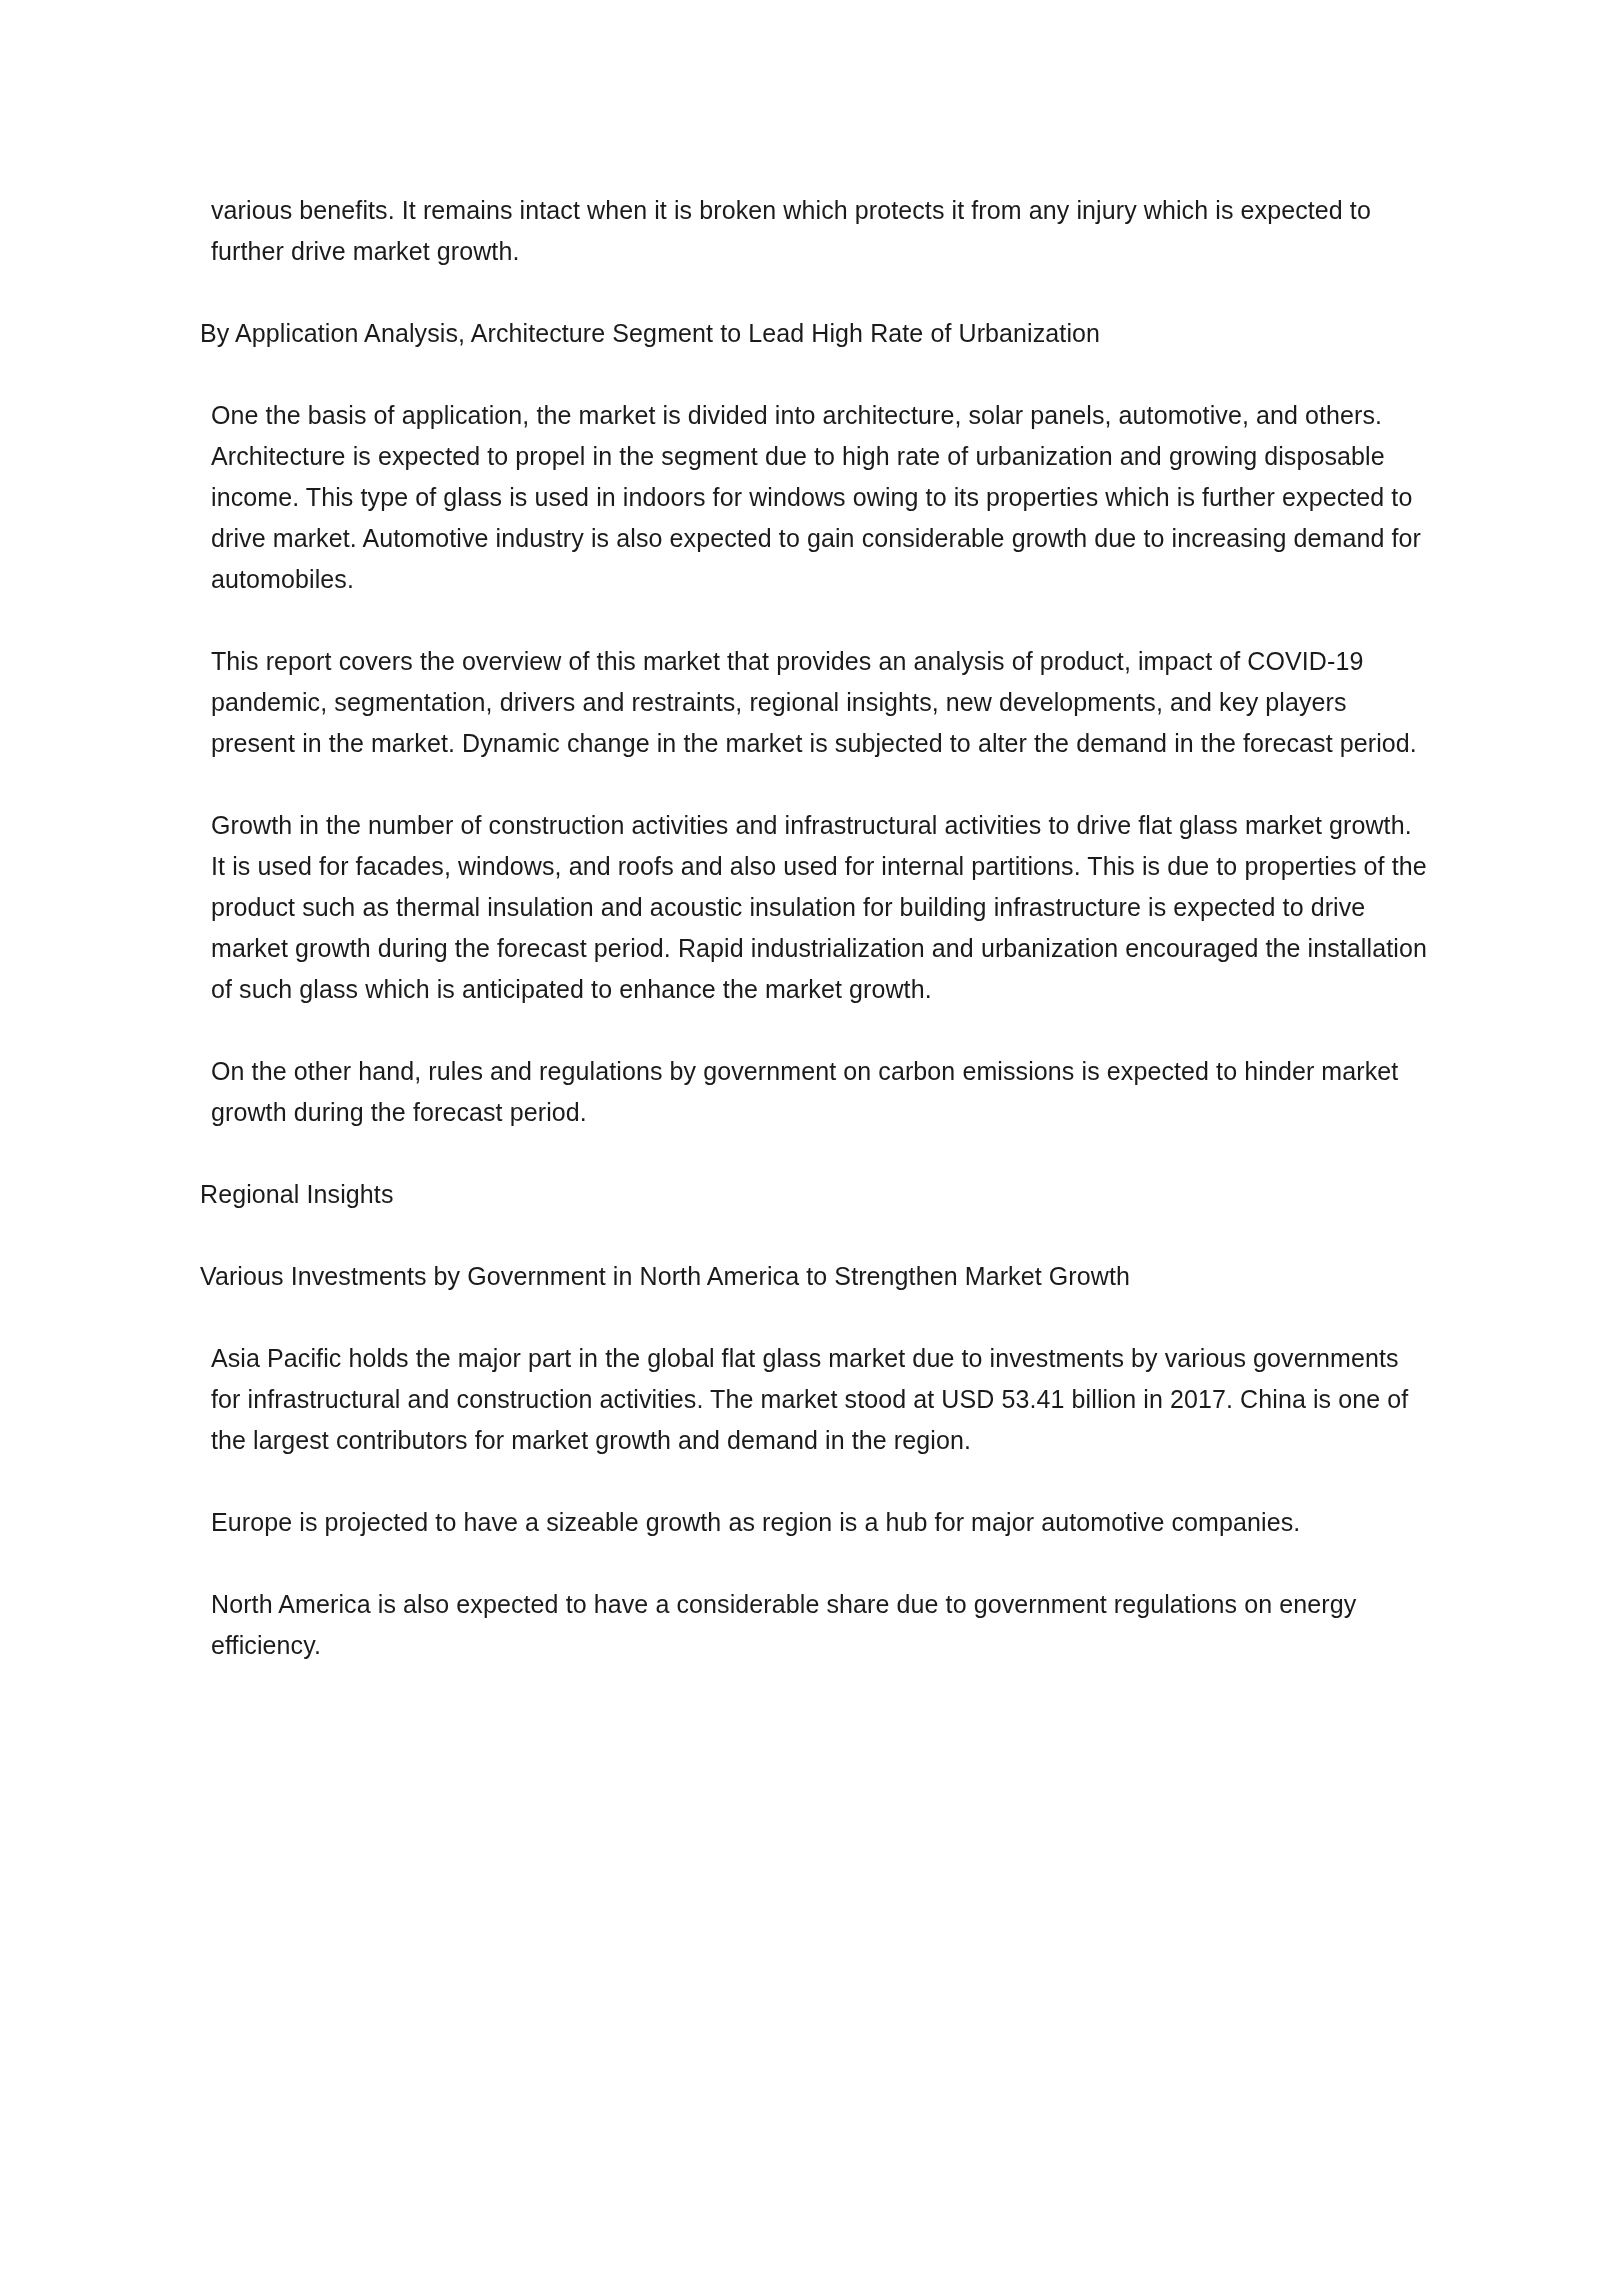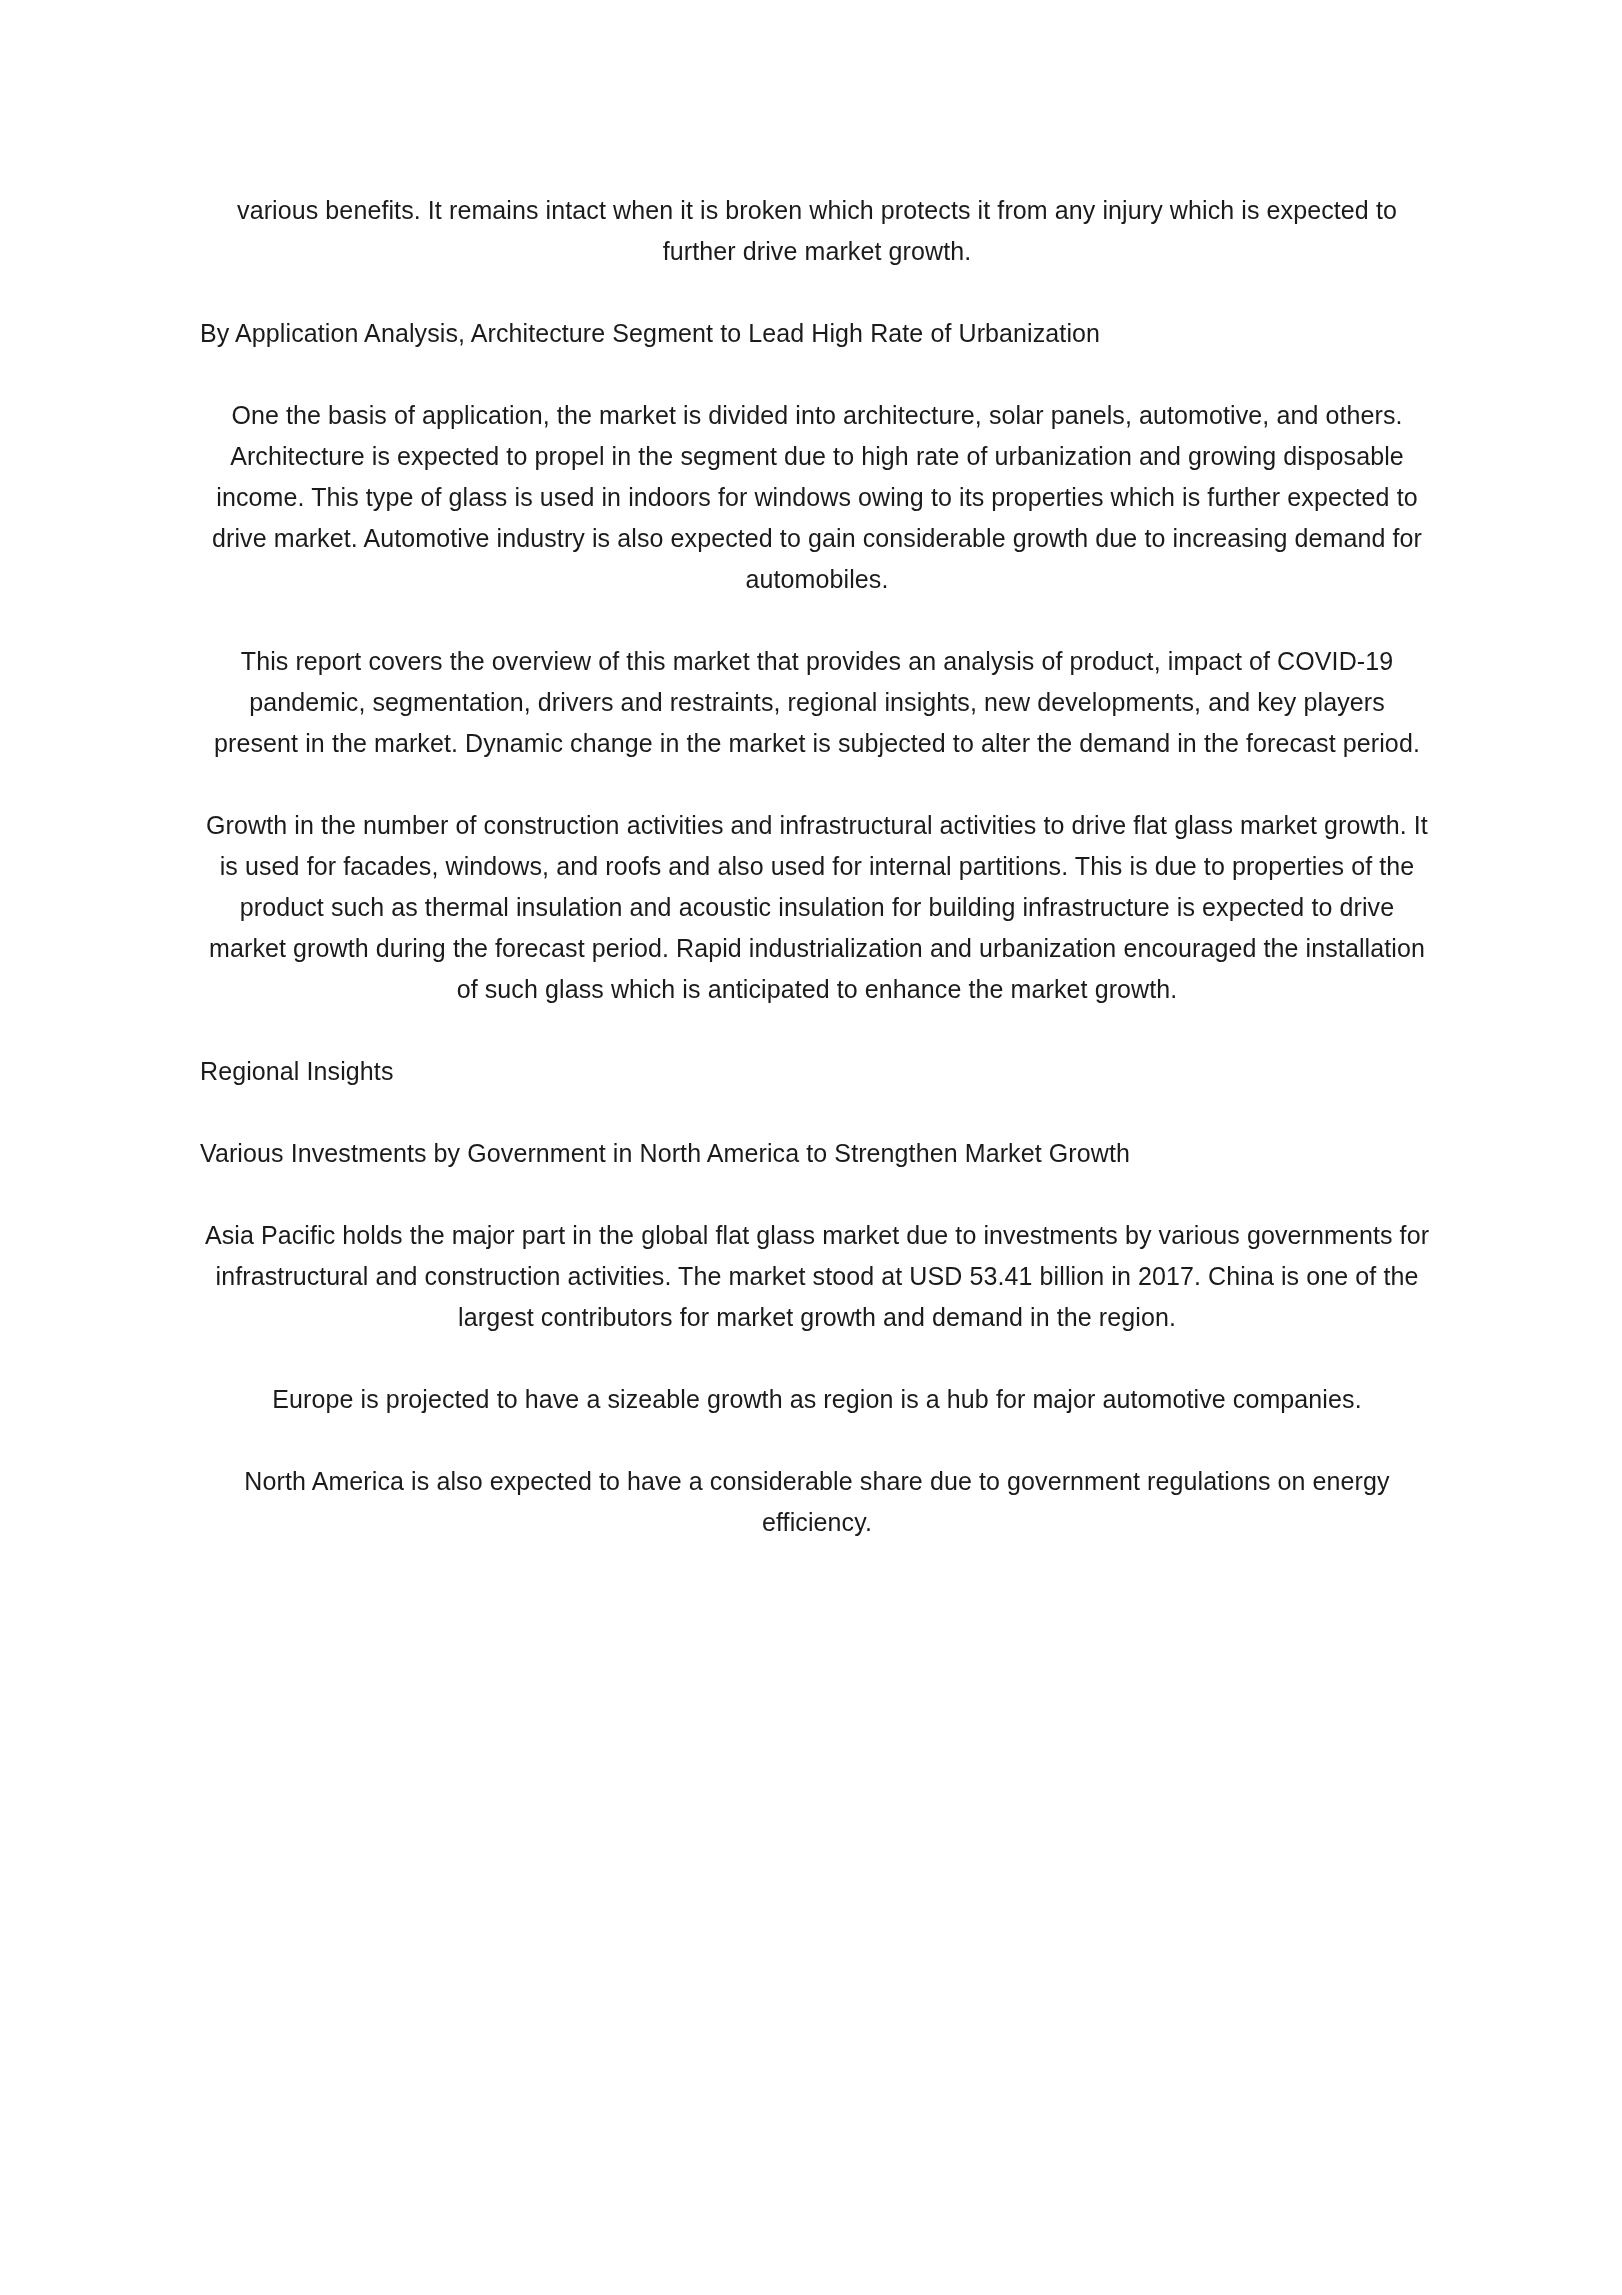--- a/index.html
+++ b/index.html
@@ -25,23 +25,22 @@
   .page-content {
     position: absolute;
     left: 200px;
     top: 190px;
     width: 1230px;
   }
   .para {
     font-size: 25px;
     line-height: 41px;
     font-weight: 400;
-    margin: 0 0 41px 4px;
+    margin: 0 0 41px 11px;
     letter-spacing: 0.1px;
-    text-align: center;
   }
   .heading {
     font-size: 25px;
     line-height: 41px;
     font-weight: 400;
     margin: 0 0 41px 0;
     letter-spacing: 0.1px;
   }
 </style>
 </head>
@@ -56,20 +55,21 @@
 
     <p class="para">One the basis of application, the market is divided into architecture, solar panels, automotive, and others. Architecture is expected to propel in the segment due to high rate of urbanization and growing disposable income. This type of glass is used in indoors for windows owing to its properties which is further expected to drive market. Automotive industry is also expected to gain considerable growth due to increasing demand for automobiles.</p>
 
 
     <p class="para">This report covers the overview of this market that provides an analysis of product, impact of COVID-19 pandemic, segmentation, drivers and restraints, regional insights, new developments, and key players present in the market. Dynamic change in the market is subjected to alter the demand in the forecast period.</p>
 
 
 
     <p class="para">Growth in the number of construction activities and infrastructural activities to drive flat glass market growth. It is used for facades, windows, and roofs and also used for internal partitions. This is due to properties of the product such as thermal insulation and acoustic insulation for building infrastructure is expected to drive market growth during the forecast period. Rapid industrialization and urbanization encouraged the installation of such glass which is anticipated to enhance the market growth.</p>
 
+    <p class="para">On the other hand, rules and regulations by government on carbon emissions is expected to hinder market growth during the forecast period.</p>
 
     <p class="heading">Regional Insights</p>
 
     <p class="heading">Various Investments by Government in North America to Strengthen Market Growth</p>
 
     <p class="para">Asia Pacific holds the major part in the global flat glass market due to investments by various governments for infrastructural and construction activities. The market stood at USD 53.41 billion in 2017. China is one of the largest contributors for market growth and demand in the region.</p>
 
     <p class="para">Europe is projected to have a sizeable growth as region is a hub for major automotive companies.</p>
 
     <p class="para">North America is also expected to have a considerable share due to government regulations on energy efficiency.</p>

